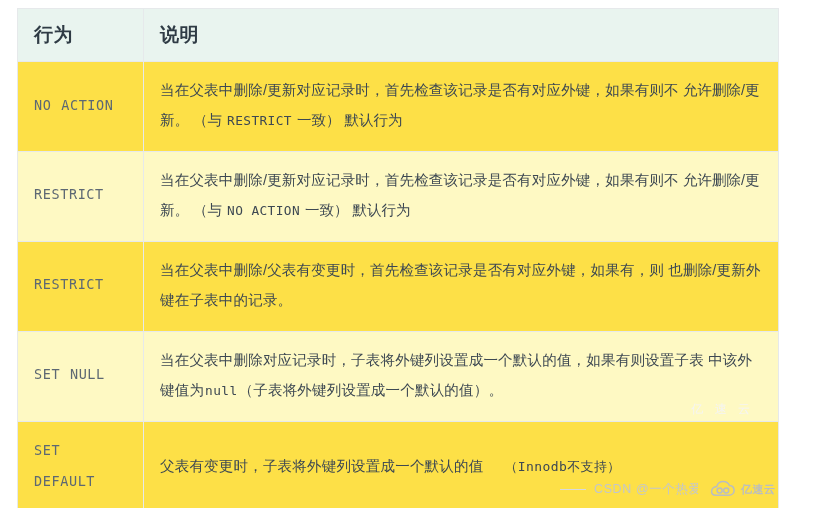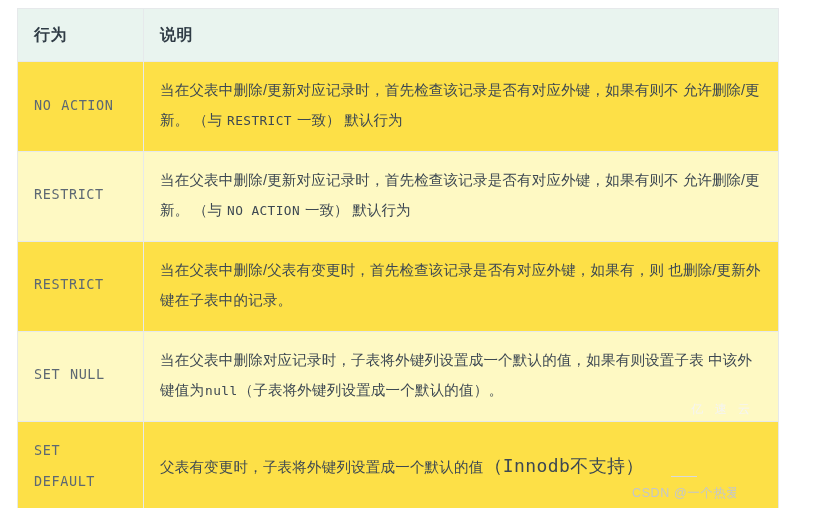--- a/index.html
+++ b/index.html
@@ -37,21 +37,21 @@
     border: 1px solid #e6e9eb;
     vertical-align: middle;
     text-align: left;
   }
 
   
   thead th {
     background: #e9f4ef;
     height: 52px;
     padding: 0 16px;
-    font-size: 16px;
+    font-size: 19px;
     font-weight: bold;
     color: #2f3b45;
     letter-spacing: 0.5px;
     border-bottom: 1px solid #dbe5e0;
   }
 
   
   tbody td {
     padding: 13px 16px 15px 16px;
   }
@@ -78,21 +78,22 @@
     font-family: "DejaVu Sans Mono", "Liberation Mono", monospace;
     font-size: 12.8px;
     color: #3d4852;
     letter-spacing: 0.4px;
     padding: 0 1px;
   }
   .cell-desc .paren {
     letter-spacing: 0px;
   }
   .cell-desc .small-note {
-    font-size: 18px;
+    font-size: 13px;
+    margin-left: 20px;
   }
 
   
   tbody td.cell-desc.one-line { line-height: 2.0; }
 
   
   .faint-mark {
     position: absolute;
     right: 24px;
     top: 393px;
@@ -108,21 +109,20 @@
   .watermark {
     position: absolute;
     left: 560px;
     top: 476px;
     width: 248px;
     height: 26px;
     display: flex;
     align-items: center;
     gap: 8px;
     user-select: none;
-    flex-direction: column;
   }
   .wm-rule {
     width: 26px;
     height: 1px;
     background: #d8dade;
     flex: 0 0 auto;
   }
   .wm-text {
     font-size: 12.5px;
     color: #c3c6cb;
@@ -134,21 +134,21 @@
   }
   .wm-logo {
     display: flex;
     align-items: center;
     gap: 5px;
     flex: 0 0 auto;
     margin-left: 4px;
   }
   .wm-logo svg { display: block; }
   .wm-brand {
-    font-size: 22px;
+    font-size: 11px;
     font-weight: bold;
     color: #b9bdc3;
     letter-spacing: 0.5px;
     white-space: nowrap;
   }
 </style>
 </head>
 <body>
 
 <div class="table-wrap">

